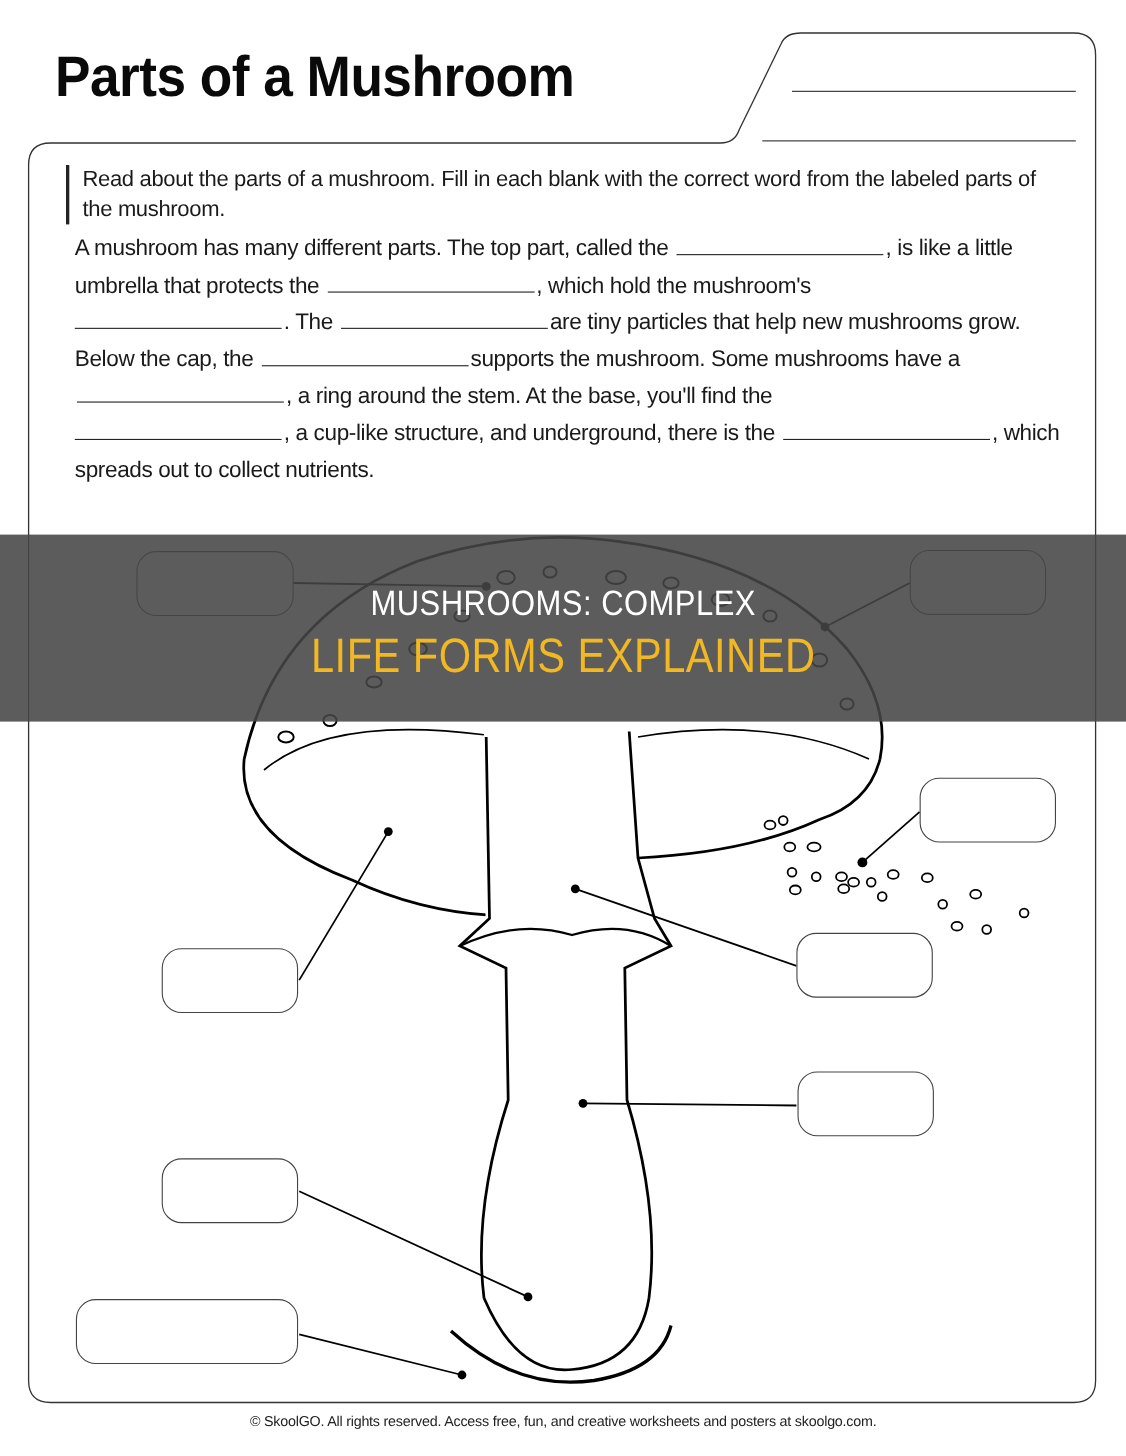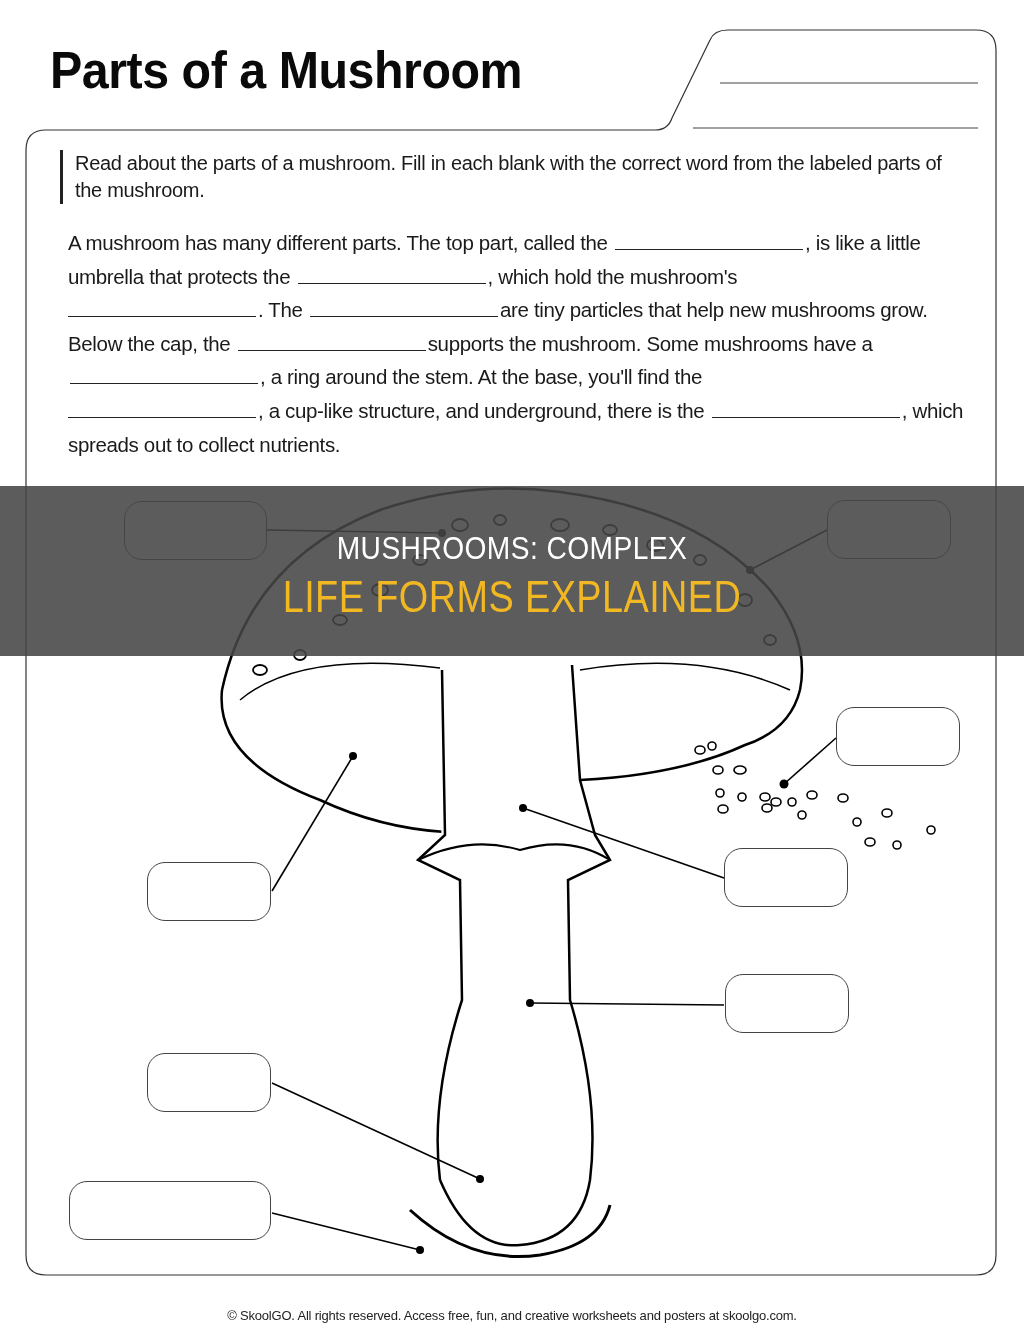--- a/index.html
+++ b/index.html
@@ -15,21 +15,21 @@
   .frame-svg { position: absolute; left: 0; top: 0; }
 
   .instructions {
     position: absolute; left: 60px; top: 150px; width: 900px;
     border-left: 3px solid #222; padding-left: 12px;
     font-size: 20px; line-height: 27px; color: #1a1a1a;
     font-family: "Liberation Sans Narrow", "Liberation Sans", sans-serif;
     letter-spacing: -0.3px;
   }
   .passage {
-    position: absolute; left: 68px; top: 226px; width: 900px;
+    position: absolute; left: 68px; top: 209px; width: 900px;
     font-size: 20.5px; line-height: 33.6px; color: #1a1a1a;
     letter-spacing: -0.35px;
   }
   .blank { display: inline-block; border-bottom: 1.5px solid #222; width: 188px; height: 20px; vertical-align: baseline; margin: 0 2px; }
 
   .label-box {
     position: absolute; border: 1.3px solid #444; border-radius: 18px; background: transparent;
   }
 
   .banner {
@@ -41,21 +41,21 @@
     color: #ffffff; font-size: 32px; letter-spacing: 0.5px;
     transform: scaleX(0.88); transform-origin: center;
   }
   .banner-line2 {
     position: absolute; left: 0; width: 1024px; top: 572px; text-align: center;
     color: #f2b823; font-size: 44px; letter-spacing: 0.5px;
     transform: scaleX(0.86); transform-origin: center;
   }
   .footer {
     position: absolute; left: 0; width: 1024px; top: 1284px; text-align: center;
-    font-size: 13px; color: #222; letter-spacing: -0.2px; margin-top: 24px;
+    font-size: 13px; color: #222; letter-spacing: -0.2px;
   }
 </style>
 </head>
 <body>
 
 <svg class="frame-svg" width="1024" height="1324">
   <path d="M26 150 Q26 130 46 130 L655 130 Q668 130 672 118 L710 40 Q714 30 728 30 L976 30 Q996 30 996 50 L996 1255 Q996 1275 976 1275 L46 1275 Q26 1275 26 1255 Z" fill="none" stroke="#333" stroke-width="1.2"></path>
   <line x1="720" y1="83" x2="978" y2="83" stroke="#444" stroke-width="1.2"></line>
   <line x1="693" y1="128" x2="978" y2="128" stroke="#444" stroke-width="1.2"></line>
 

